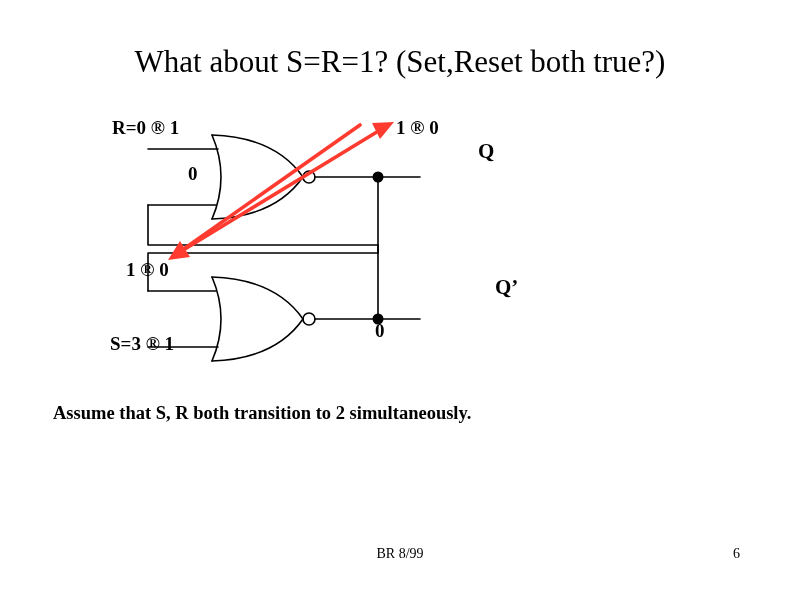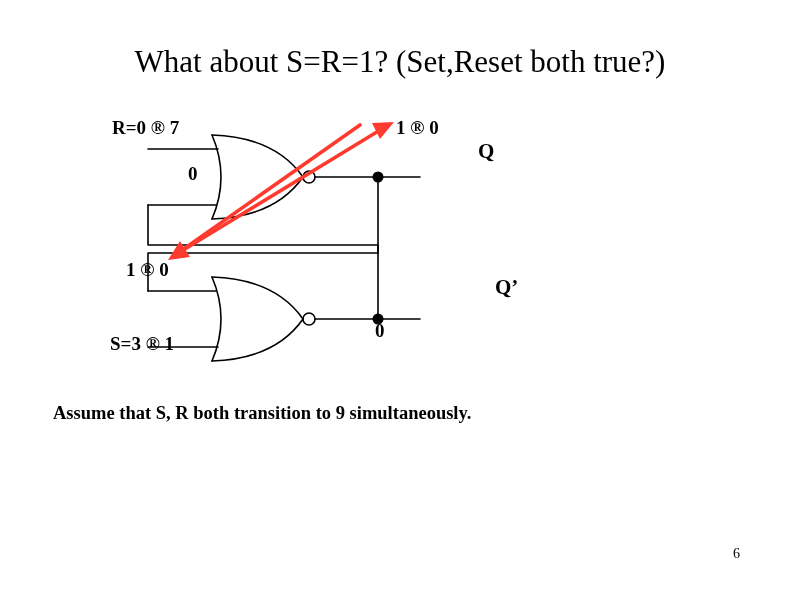--- a/index.html
+++ b/index.html
@@ -115,27 +115,28 @@
       </g>
 
       <g stroke="#FF3B30" stroke-width="3.6" fill="#FF3B30" stroke-linecap="round">
         <line x1="115" y1="150" x2="325" y2="22"></line>
         <polygon points="334,17 312,18 320,34" stroke="none"></polygon>
         <line x1="118" y1="148" x2="300" y2="20"></line>
         <polygon points="108,155 130,152 120,136" stroke="none"></polygon>
       </g>
     </svg>
 
-    <span class="lbl" style="left:52px; top:12px;">R=0 ® 7</span>
+    <span class="lbl" style="left:52px; top:12px;">R=0 ® 1</span>
     <span class="lbl" style="left:128px; top:58px;">0</span>
     <span class="lbl" style="left:336px; top:12px;">1 ® 0</span>
     <span class="lbl lbl-big" style="left:418px; top:34px;">Q</span>
     <span class="lbl" style="left:66px; top:154px;">1 ® 0</span>
     <span class="lbl" style="left:50px; top:228px;">S=3 ® 1</span>
     <span class="lbl" style="left:315px; top:215px;">0</span>
     <span class="lbl lbl-big" style="left:435px; top:170px;">Q’</span>
   </div>
 
-  <div class="body-text" style="left:53px; top:400px; width:690px;">Assume that S, R both transition to 9 simultaneously.</div>
+  <div class="body-text" style="left:53px; top:400px; width:690px;">Assume that S, R both transition to 2 simultaneously.</div>
 
+  <div class="footer-center">BR 8/99</div>
   <div class="footer-page">6</div>
 
 </div>
 
 </body></html>

